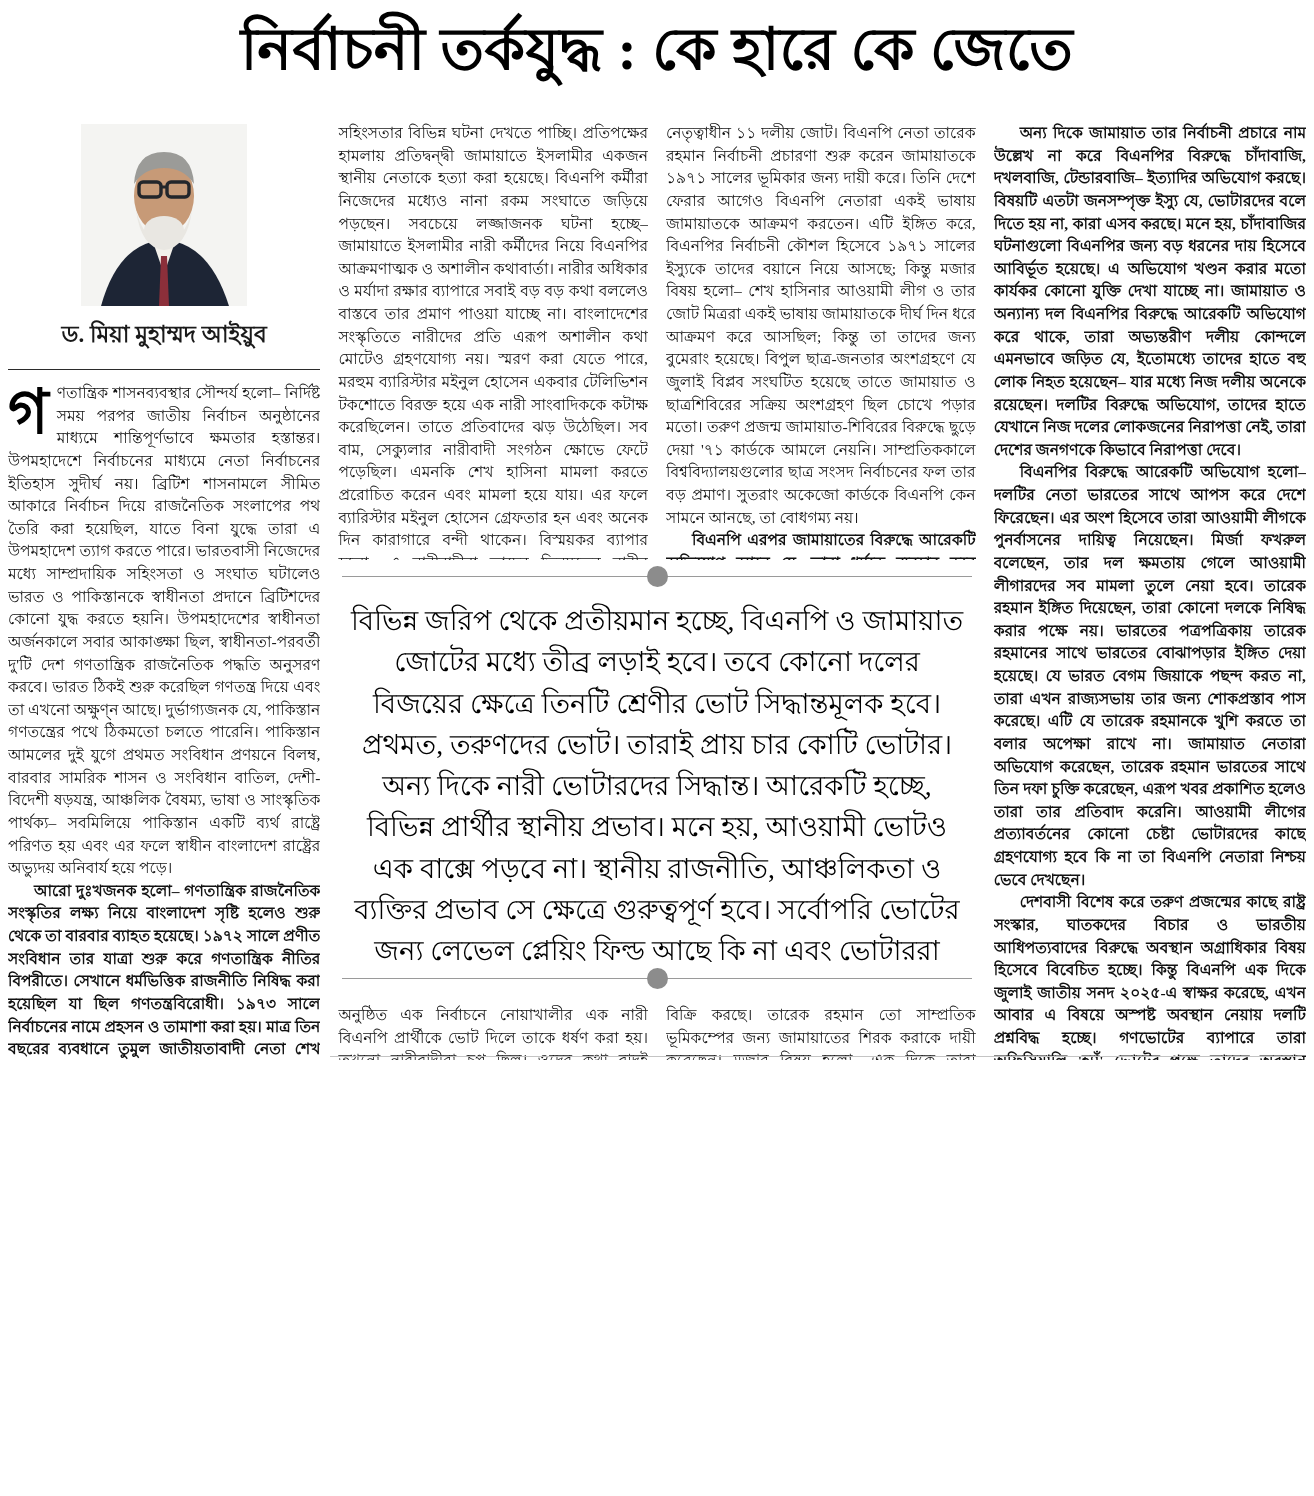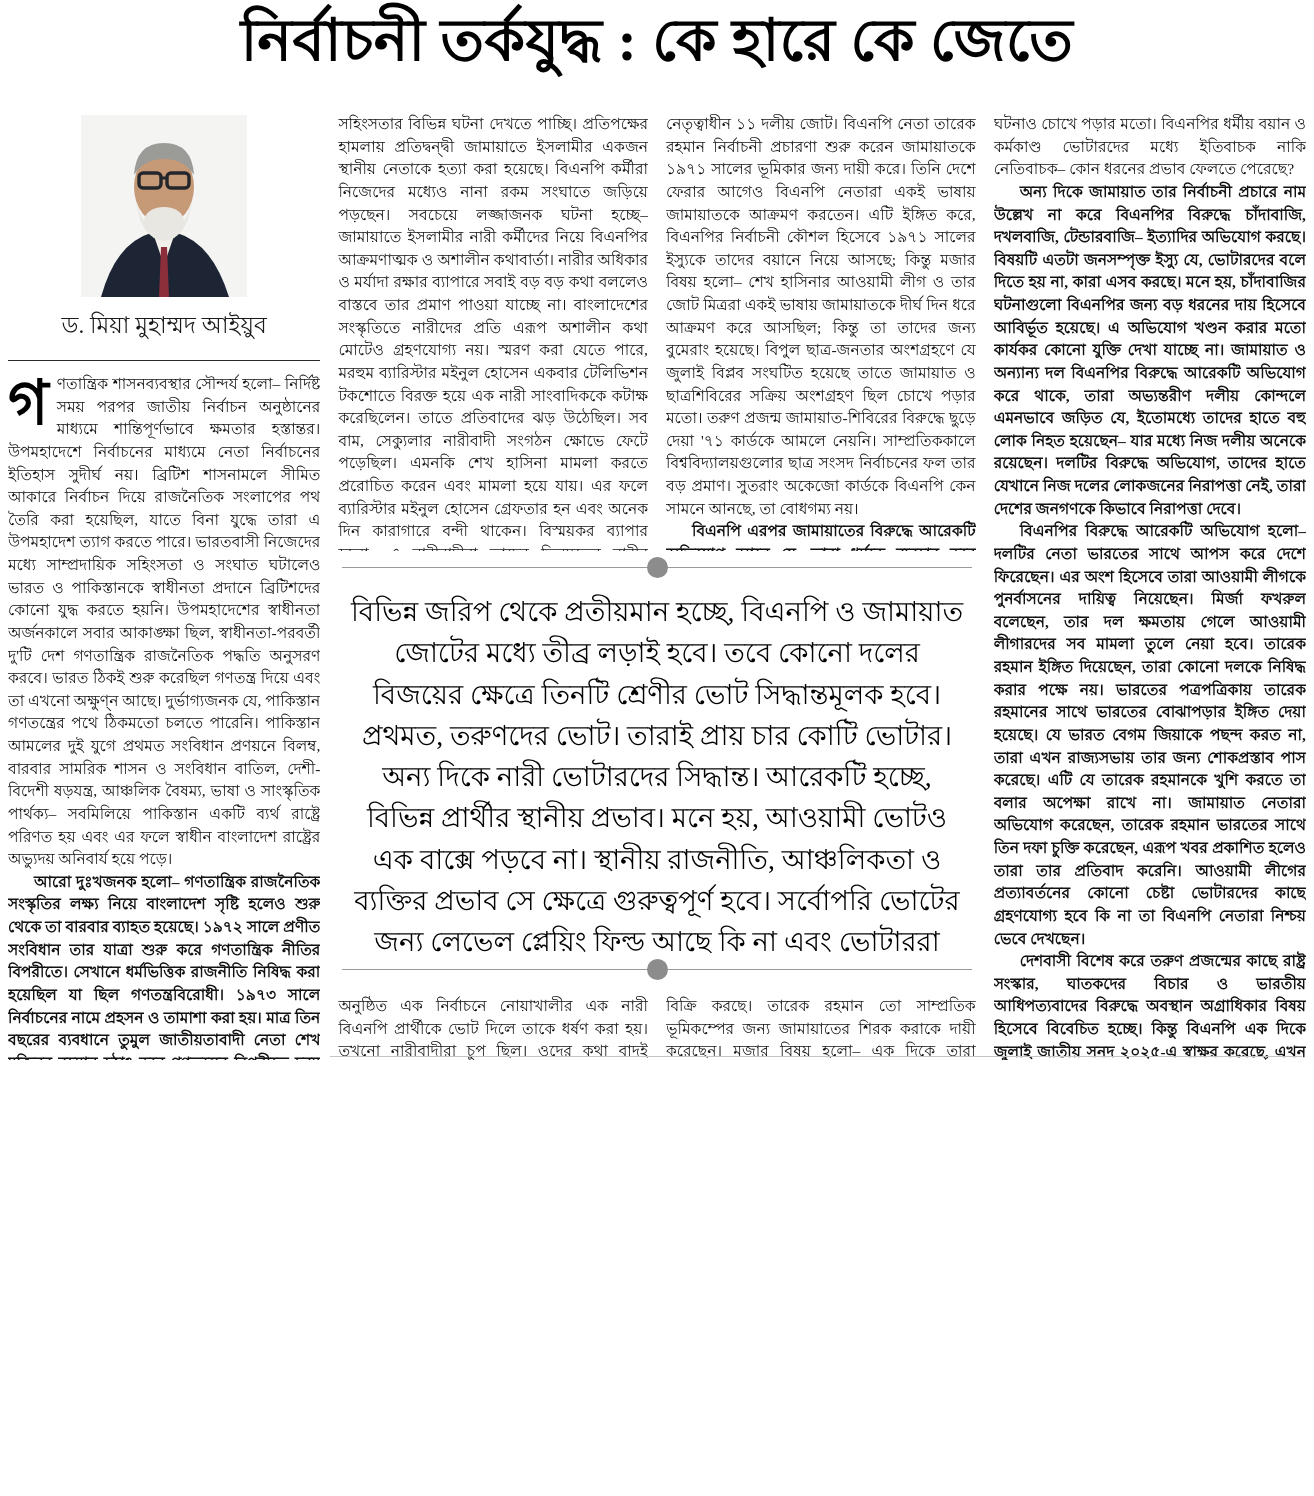--- a/index.html
+++ b/index.html
@@ -1,27 +1,27 @@
 <!DOCTYPE html>
 <html lang="bn"><head>
 <meta charset="utf-8">
 <style>
   * { margin:0; padding:0; box-sizing:border-box; }
   html,body { background:#ffffff; }
   body { font-family:"Liberation Serif","DejaVu Sans",sans-serif; color:#0a0a0a; }
-  .page { width:1314px; height:1060px; background:#ffffff; position:relative; overflow:hidden; padding:3px 8px 0 8px; }
+  .page { width:1314px; height:1060px; background:#ffffff; position:relative; overflow:hidden; padding:12px 8px 0 8px; }
 
   .headline { text-align:center; font-size:58px; font-weight:bold; line-height:1.3; letter-spacing:0.5px; color:#000; height:104px; }
 
   .cols { display:flex; gap:18px; height:1366px; margin-top:6px; }
   .col { flex:1 1 0; overflow:hidden; }
 
   
   .author-photo { width:166px; height:182px; margin:2px auto 10px auto; display:block; }
-  .author-name { text-align:center; font-size:23px; font-weight:400; color:#1a1a1a; padding-bottom:14px; }
+  .author-name { text-align:center; font-size:23px; font-weight:700; color:#1a1a1a; padding-bottom:14px; }
   .author-rule { border-top:1.6px solid #2b2b2b; margin-bottom:12px; }
 
   .body-text { font-size:15.5px; line-height:1.46; text-align:justify; color:#111; }
   .body-text p { margin:0; }
   .body-text p.indent { text-indent:26px;font-weight:bold; }
   .dropcap { float:left; font-size:62px; line-height:52px; font-weight:bold; padding:4px 8px 0 0; color:#000; }
 
   
   .mid { flex:2.04 1 0; display:flex; flex-direction:column; overflow:hidden; }
   .mid-top, .mid-bottom { display:flex; gap:18px; overflow:hidden; }
@@ -91,21 +91,20 @@
           <p>অনুষ্ঠিত এক নির্বাচনে নোয়াখালীর এক নারী বিএনপি প্রার্থীকে ভোট দিলে তাকে ধর্ষণ করা হয়। তখনো নারীবাদীরা চুপ ছিল। ওদের কথা বাদই দিলাম। এই তো সে দিন চুয়াডাঙ্গায় বিএনপির এক স্থানীয় নেতা জামায়াতের নারী কর্মীদের পোশাক খুলে নিতে তার দলের কর্মীদের নির্দেশ দেন। এর চেয়ে নারীর জন্য অমর্যাদাকর কথা আর কী হতে পারে। আরেক নেতা জামায়াতের নারী কর্মীদের নিকাব খুলে নেয়ার এবং পুলিশে ধরিয়ে দেয়ার নির্দেশ দেন। শারীরিকভাবেও তাদের প্রতি আক্রমণ করা হয়েছে। কৌতূহলোদ্দীপক হচ্ছে– এসব ঘটনা ঘটাচ্ছে বিএনপি নেতাকর্মীরা, যাদের নেতারা দাবি করে থাকেন, তাদের দলটি হচ্ছে একটি উদারনৈতিক গণতান্ত্রিক দল। গণতন্ত্রে তো সহনশীলতা ও ভিন্নমতের প্রতি সম্মান প্রদর্শন একটি গুরুত্বপূর্ণ উপাদান; কিন্তু একটি দল যদি মুখে গণতন্ত্রের কথা বলে এবং পক্ষান্তরে ভিন্ন মতকে দমন করার নিকৃষ্ট উপায় বেছে নেয়, তখন তাদের দ্বিমুখী চরিত্রটি প্রকাশিত হয়ে পড়ে।</p>
           <p class="indent">এবারে নির্বাচনী বাগযুদ্ধে যেসব বিষয় প্রাধান্য পাচ্ছে তার একটু পর্যালোচনা করা যাক। এবারের নির্বাচনে আওয়ামী লীগ অংশগ্রহণ করতে না পারায় ভোটযুদ্ধে প্রধান প্রতিদ্বন্দ্বী হিসেবে আবির্ভূত হয়েছে বাংলাদেশ জাতীয়তাবাদী দল ও জামায়াতে ইসলামী</p>
         </div>
         <div class="half body-text">
           <p>বিক্রি করছে। তারেক রহমান তো সাম্প্রতিক ভূমিকম্পের জন্য জামায়াতের শিরক করাকে দায়ী করেছেন। মজার বিষয় হলো– এক দিকে তারা জামায়াতের বিরুদ্ধে এই অভিযোগ করছে, অন্য দিকে তাদের কিছু নেতা ধানের শীষে ভোট দিলে জান্নাতে যাওয়া যাবে বলে বয়ান দিয়ে চলেছেন। এমনকি এ জন্য নাকি নামাজ-রোজাও করতে হবে না। আলেম সমাজের কেউ কেউ আবার জামায়াতকে ভোট দেয়া জায়েজ নয় বলে ফতোয়া দিচ্ছেন। বিএনপি নেতা তারেক রহমান এক দিকে বলছেন, তার দল ক্ষমতায় গেলে মহানবী সা:-এর ন্যায়পরায়ণতার আদর্শে দেশ চালাবেন। দলের আরেক নেতা বলেছেন, তারা মদিনার সনদ অনুযায়ী দেশ পরিচালনা করবেন। আবার বিএনপি মহাসচিব মির্জা ফখরুল বললেন, তার দল শরিয়াহ আইনে বিশ্বাস করে না। বিএনপি নেতা সৈয়দা আশরাফী পাপিয়া বললেন, জামায়াতের নারীদের নিকাব-বোরকা খুলে ফেলবেন। তাদের পুলিশে দেবেন। তিনি আরেকবার বলেছেন, তামাক যেমন শরীরের জন্য ক্ষতিকর, তেমনি ইসলাম হচ্ছে আমাদের জন্য ক্ষতিকর। বিএনপি নেতারা নির্বাচনী প্রচারণায় নেমে মাথায় টুপি পরে দুয়ারে দুয়ারে যাচ্ছেন। নির্বাচনী প্রচারণায় এ ছাড়া বিভিন্ন স্থানে মসজিদের ইমাম ও ওয়ায়েজিনদের ওপর বিএনপি নেতাদের আক্রমণের</p>
         </div>
       </div>
     </div>
 
     <div class="col body-text">
-      <p>ঘটনাও চোখে পড়ার মতো। বিএনপির ধর্মীয় বয়ান ও কর্মকাণ্ড ভোটারদের মধ্যে ইতিবাচক নাকি নেতিবাচক– কোন ধরনের প্রভাব ফেলতে পেরেছে?</p>
       <p class="indent">অন্য দিকে জামায়াত তার নির্বাচনী প্রচারে নাম উল্লেখ না করে বিএনপির বিরুদ্ধে চাঁদাবাজি, দখলবাজি, টেন্ডারবাজি– ইত্যাদির অভিযোগ করছে। বিষয়টি এতটা জনসম্পৃক্ত ইস্যু যে, ভোটারদের বলে দিতে হয় না, কারা এসব করছে। মনে হয়, চাঁদাবাজির ঘটনাগুলো বিএনপির জন্য বড় ধরনের দায় হিসেবে আবির্ভূত হয়েছে। এ অভিযোগ খণ্ডন করার মতো কার্যকর কোনো যুক্তি দেখা যাচ্ছে না। জামায়াত ও অন্যান্য দল বিএনপির বিরুদ্ধে আরেকটি অভিযোগ করে থাকে, তারা অভ্যন্তরীণ দলীয় কোন্দলে এমনভাবে জড়িত যে, ইতোমধ্যে তাদের হাতে বহু লোক নিহত হয়েছেন– যার মধ্যে নিজ দলীয় অনেকে রয়েছেন। দলটির বিরুদ্ধে অভিযোগ, তাদের হাতে যেখানে নিজ দলের লোকজনের নিরাপত্তা নেই, তারা দেশের জনগণকে কিভাবে নিরাপত্তা দেবে।</p>
       <p class="indent">বিএনপির বিরুদ্ধে আরেকটি অভিযোগ হলো– দলটির নেতা ভারতের সাথে আপস করে দেশে ফিরেছেন। এর অংশ হিসেবে তারা আওয়ামী লীগকে পুনর্বাসনের দায়িত্ব নিয়েছেন। মির্জা ফখরুল বলেছেন, তার দল ক্ষমতায় গেলে আওয়ামী লীগারদের সব মামলা তুলে নেয়া হবে। তারেক রহমান ইঙ্গিত দিয়েছেন, তারা কোনো দলকে নিষিদ্ধ করার পক্ষে নয়। ভারতের পত্রপত্রিকায় তারেক রহমানের সাথে ভারতের বোঝাপড়ার ইঙ্গিত দেয়া হয়েছে। যে ভারত বেগম জিয়াকে পছন্দ করত না, তারা এখন রাজ্যসভায় তার জন্য শোকপ্রস্তাব পাস করেছে। এটি যে তারেক রহমানকে খুশি করতে তা বলার অপেক্ষা রাখে না। জামায়াত নেতারা অভিযোগ করেছেন, তারেক রহমান ভারতের সাথে তিন দফা চুক্তি করেছেন, এরূপ খবর প্রকাশিত হলেও তারা তার প্রতিবাদ করেনি। আওয়ামী লীগের প্রত্যাবর্তনের কোনো চেষ্টা ভোটারদের কাছে গ্রহণযোগ্য হবে কি না তা বিএনপি নেতারা নিশ্চয় ভেবে দেখছেন।</p>
       <p class="indent">দেশবাসী বিশেষ করে তরুণ প্রজন্মের কাছে রাষ্ট্র সংস্কার, ঘাতকদের বিচার ও ভারতীয় আধিপত্যবাদের বিরুদ্ধে অবস্থান অগ্রাধিকার বিষয় হিসেবে বিবেচিত হচ্ছে। কিন্তু বিএনপি এক দিকে জুলাই জাতীয় সনদ ২০২৫-এ স্বাক্ষর করেছে, এখন আবার এ বিষয়ে অস্পষ্ট অবস্থান নেয়ায় দলটি প্রশ্নবিদ্ধ হচ্ছে। গণভোটের ব্যাপারে তারা অফিসিয়ালি 'হ্যাঁ' ভোটের পক্ষে তাদের অবস্থান ঘোষণা করলেও তৃণমূল পর্যায়ে নেতাকর্মীরা 'না' ভোটের পক্ষে প্রচারণা চালাচ্ছেন। কোনো কোনো নেতা তো বলেই চলেছেন, গণভোট অবৈধ। এরূপ দ্বৈত অবস্থান নিয়ে তাদের নেতাকর্মীরাও বিভ্রান্ত বলে মনে হয়। আবার ২০২৪ সালে ঘাতকদের বিচারের ব্যাপারেও বিএনপি নেতারা শক্ত কথা বলছেন না। এরূপ কথাও বাজারে আলোচিত হচ্ছে– বিএনপি ক্ষমতায় গেলে বিচার প্রক্রিয়া অনিশ্চিত হতে পারে। ভারতের ব্যাপারে তারেক রহমান বা তার কোনো নেতা একটি কথাও বলছেন না।</p>
       <p class="indent"><span>বিভিন্ন জরিপ থেকে প্রতীয়মান হচ্ছে, বিএনপি ও জামায়াত জোটের মধ্যে তীব্র লড়াই হবে। তবে কোনো দলের বিজয়ের ক্ষেত্রে তিনটি শ্রেণীর ভোট সিদ্ধান্তমূলক হবে। প্রথমত, তরুণদের ভোট। তারাই প্রায় চার কোটি ভোটার। অন্য দিকে নারী ভোটারদের সিদ্ধান্ত। আরেকটি হচ্ছে, বিভিন্ন প্রার্থীর স্থানীয় প্রভাব। মনে হয়, আওয়ামী ভোটও এক বাক্সে পড়বে না। স্থানীয় রাজনীতি, আঞ্চলিকতা ও ব্যক্তির প্রভাব সে ক্ষেত্রে গুরুত্বপূর্ণ হবে। সর্বোপরি ভোটের জন্য লেভেল প্লেয়িং ফিল্ড আছে কি না এবং ভোটাররা নির্বিঘ্নে ভোট দিতে নিরাপদ পরিবেশ পাবেন কি না, সেটিই হচ্ছে এখন বড় প্রশ্ন।</span> </p>
 
     </div>
 
   </div>
 
   <div class="bottom-rule"></div>

